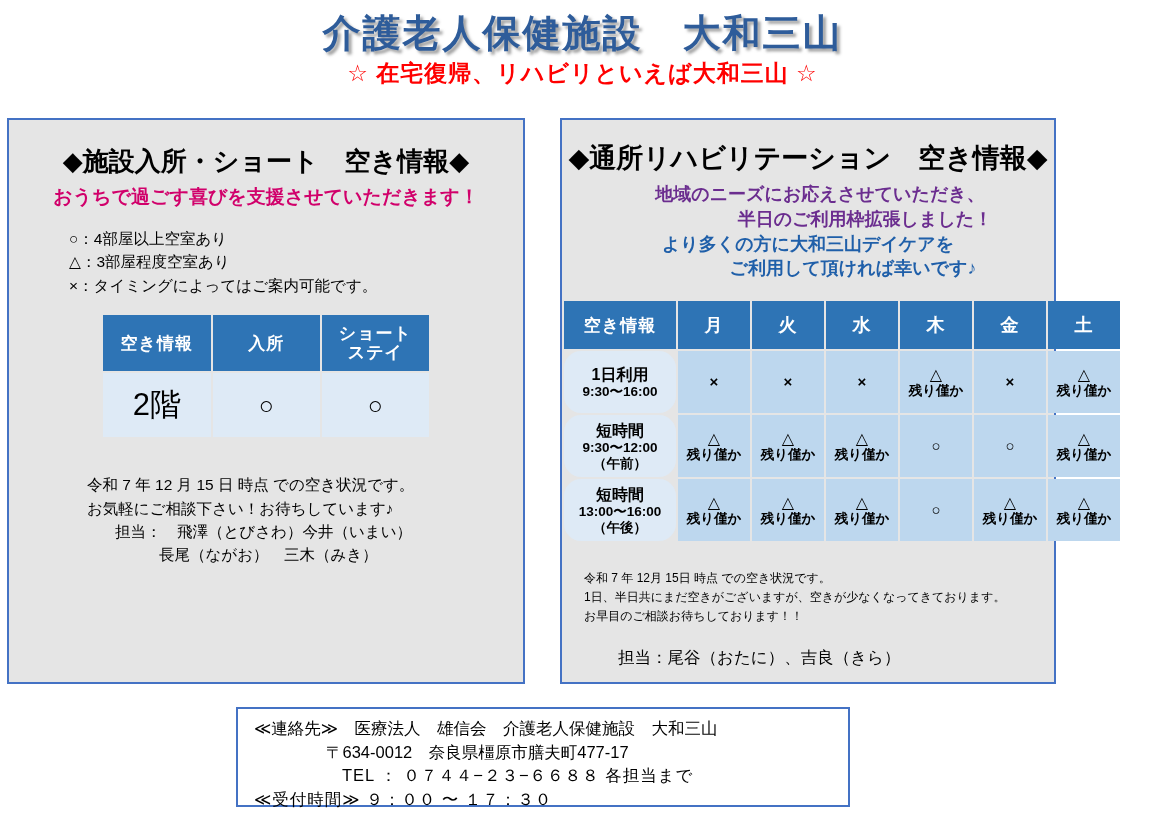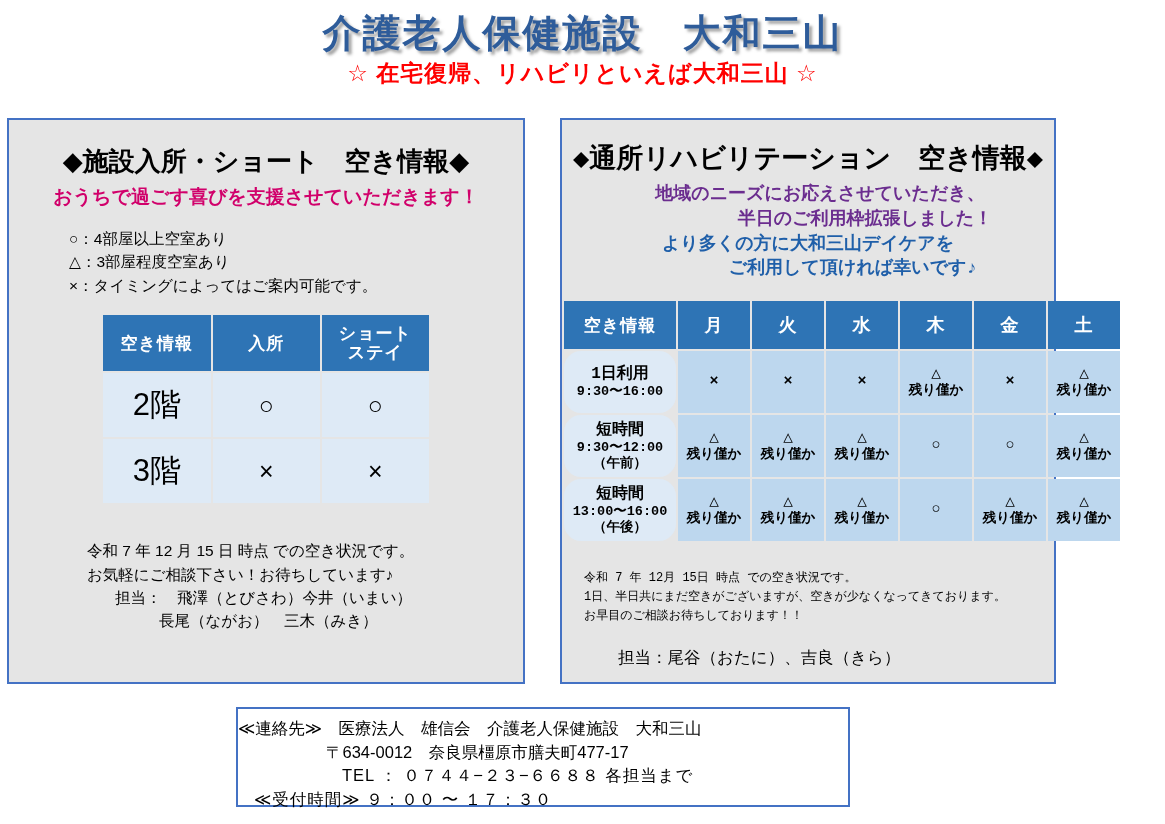--- a/index.html
+++ b/index.html
@@ -51,21 +51,20 @@
     left: 7px;
     top: 118px;
     width: 518px;
     height: 566px;
   }
   #right-panel {
     left: 560px;
     top: 118px;
     width: 496px;
     height: 566px;
-    font-family: Liberation Mono, monospace;
   }
 
   .panel-heading {
     text-align: center;
     font-size: 26px;
     font-weight: bold;
     color: #000000;
     letter-spacing: 0px;
     margin-top: 24px;
   }
@@ -199,21 +198,21 @@
     border: 2px solid #4472C4;
     background: #ffffff;
     padding-top: 8px;
   }
   #contact-box div {
     font-size: 16.5px;
     line-height: 1.43;
     white-space: nowrap;
     color: #000;
   }
-  #contact-line-1 { }
+  #contact-line-1 { padding-left: 16px; }
   #contact-line-2 { padding-left: 88px; }
   #contact-line-3 { padding-left: 104px; letter-spacing: 1px; }
   #contact-line-4 { padding-left: 16px; letter-spacing: 1px; }
 </style>
 </head>
 <body>
 
 <div id="header">
   <div id="main-title">介護老人保健施設　大和三山</div>
   <div id="sub-title">☆ 在宅復帰、リハビリといえば大和三山 ☆</div>
@@ -238,25 +237,20 @@
           <span style="display:block">ショート</span>
           <span style="display:block">ステイ</span>
         </th>
       </tr>
     </thead>
     <tbody>
       <tr>
         <td class="floor-label">2階</td>
         <td class="mark">○</td>
         <td class="mark">○</td>
-      </tr>
-      <tr>
-        <td class="floor-label">3階</td>
-        <td class="mark">×</td>
-        <td class="mark">×</td>
       </tr>
     </tbody>
   </table>
 
   <div id="left-footer">
     <div>令和 7 年 12 月 15 日 時点 での空き状況です。</div>
     <div>お気軽にご相談下さい！お待ちしています♪</div>
     <div class="staff">担当：　飛澤（とびさわ）今井（いまい）</div>
     <div class="staff" style="padding-left:72px">長尾（ながお）　三木（みき）</div>
   </div>

